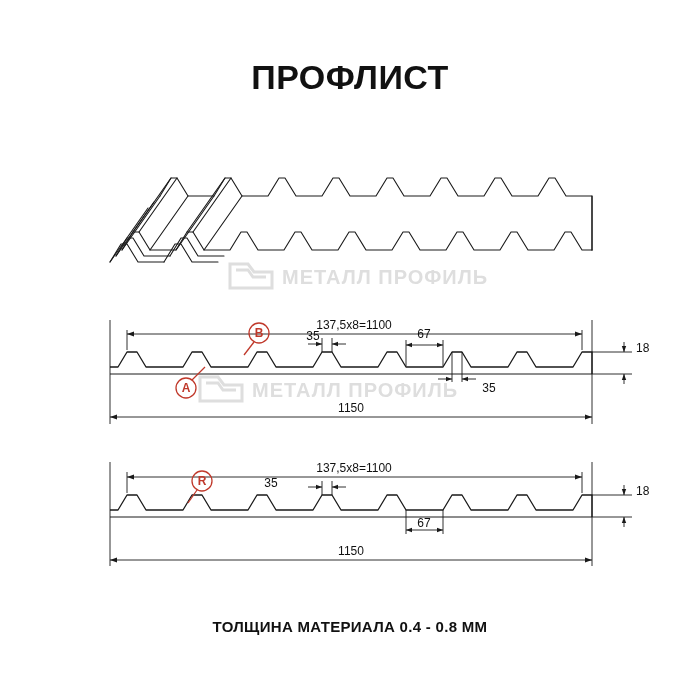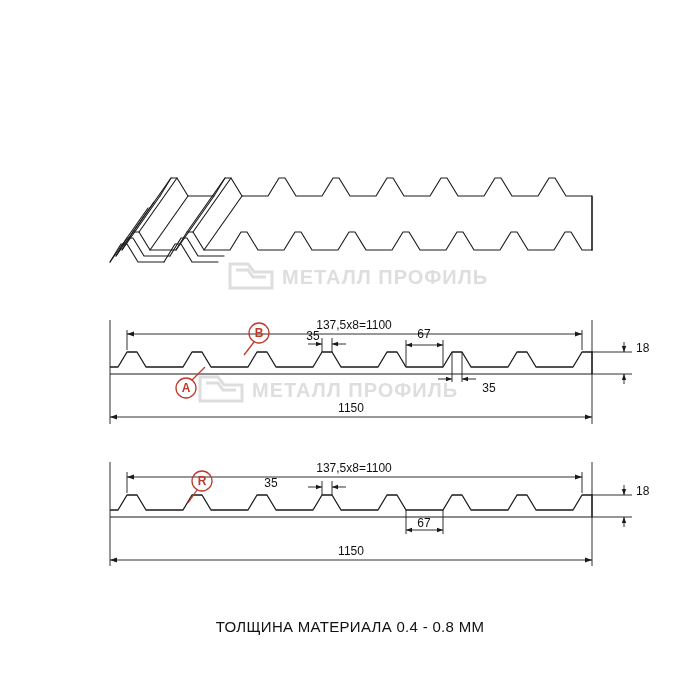--- a/index.html
+++ b/index.html
@@ -42,21 +42,21 @@
     font-weight: bold;
     color: #111;
   }
   .footer {
     position: absolute;
     top: 618px;
     left: 0;
     width: 700px;
     text-align: center;
     font-size: 15px;
-    font-weight: normal;
+    font-weight: bold;
     letter-spacing: 0.3px;
     color: #111;
   }
   svg {
     position: absolute;
     top: 0;
     left: 0;
   }
   .wm-text {
     font-family: "Liberation Sans", sans-serif;
@@ -75,20 +75,21 @@
     font-size: 12px;
     font-weight: bold;
     fill: #c0392b;
   }
 </style>
 </head>
 <body>
 
 <div class="page">
 
+  <div class="title">ПРОФЛИСТ</div>
   <div class="footer">ТОЛЩИНА МАТЕРИАЛА 0.4 - 0.8 ММ</div>
 
   <svg width="700" height="700" viewBox="0 0 700 700">
 
     <g opacity="0.85">
 
       <g transform="translate(228,262)">
         <g fill="none" stroke="#d8d8d8" stroke-width="3">
           <path d="M2,2 L20,2 L26,10 L44,10 L44,26 L2,26 Z"></path>
           <path d="M8,8 L20,8 L25,15 L38,15"></path>

